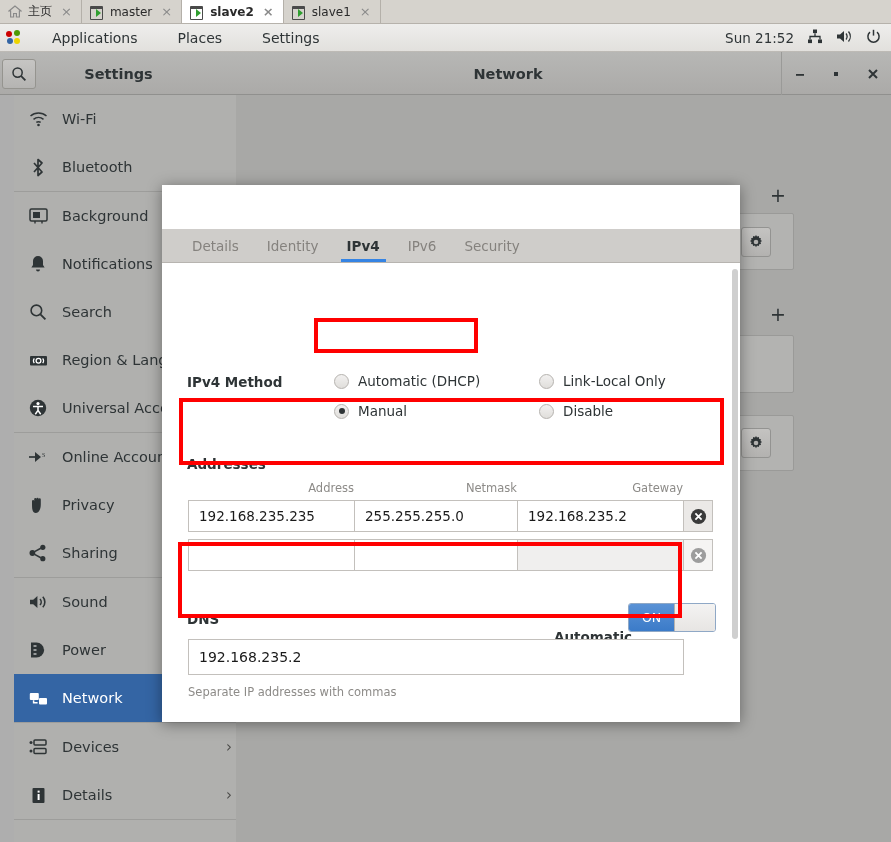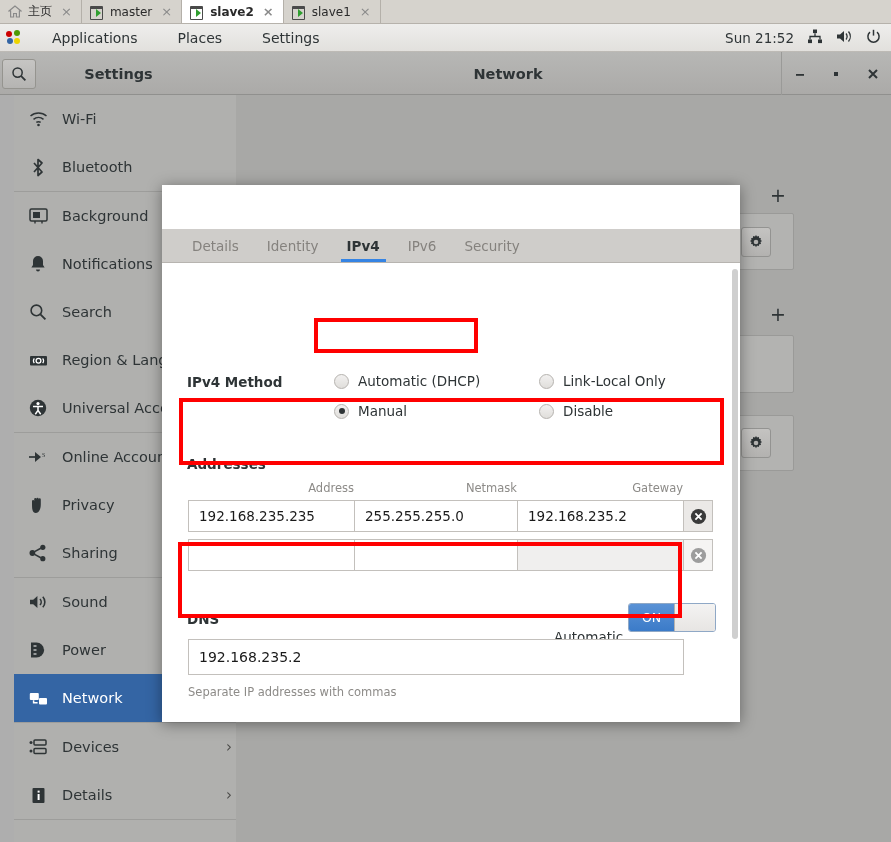--- a/index.html
+++ b/index.html
@@ -615,21 +615,21 @@
     <div class="field" style="left:192px; top:276px; width:164px;"></div>
     <div class="field grey" style="left:355px; top:276px; width:167px;"></div>
     <div class="del-btn light" style="left:521px; top:276px;">
       <svg width="17" height="17" viewBox="0 0 17 17">
         <circle cx="8.5" cy="8.5" r="7.6" fill="#9d9d9d"></circle>
         <path d="M5.4 5.4 L11.6 11.6 M11.6 5.4 L5.4 11.6" stroke="#ffffff" stroke-width="1.8"></path>
       </svg>
     </div>
 
     <div class="row-label" style="left:25px; top:348px;">DNS</div>
-    <div class="auto-label" style="left:392px; top:366px;">Automatic</div>
+    <div class="auto-label" style="left:392px; top:366px;font-weight:bold;">Automatic</div>
     <div class="toggle" style="left:466px; top:340px;">
       <span class="on-side">ON</span>
       <span class="off-side"></span>
     </div>
     <div class="field" style="left:26px; top:376px; width:496px; height:36px; font-size:14px;">192.168.235.2</div>
     <div class="hint" style="left:26px; top:422px;">Separate IP addresses with commas</div>
 
   </div>
 
   <div id="dialog-scrollbar"></div>

